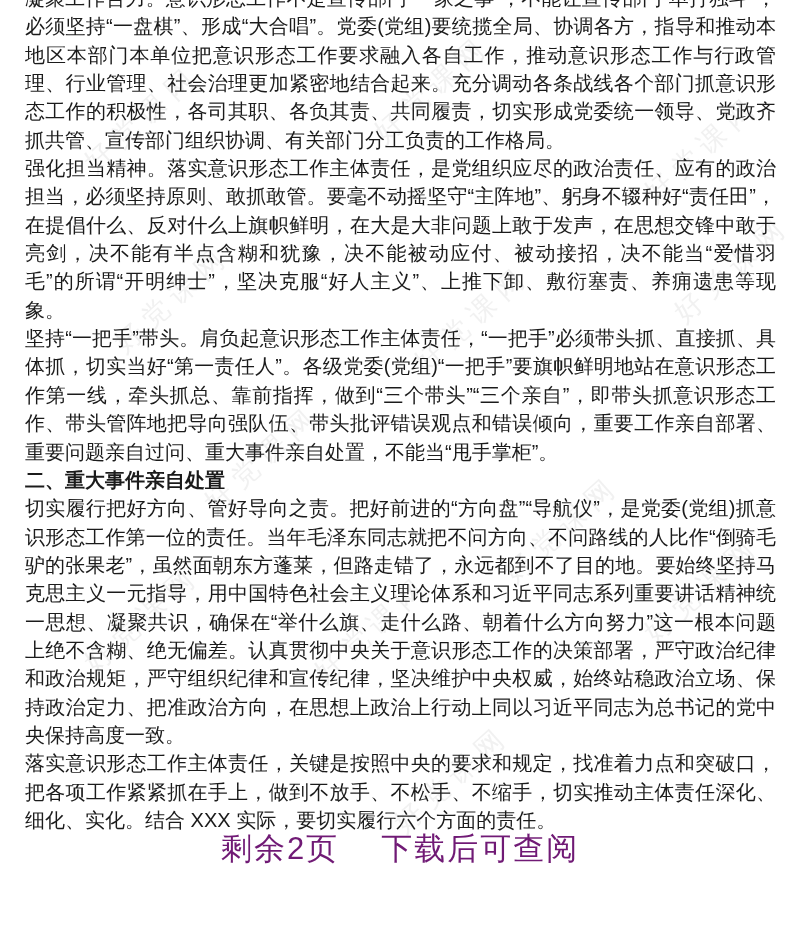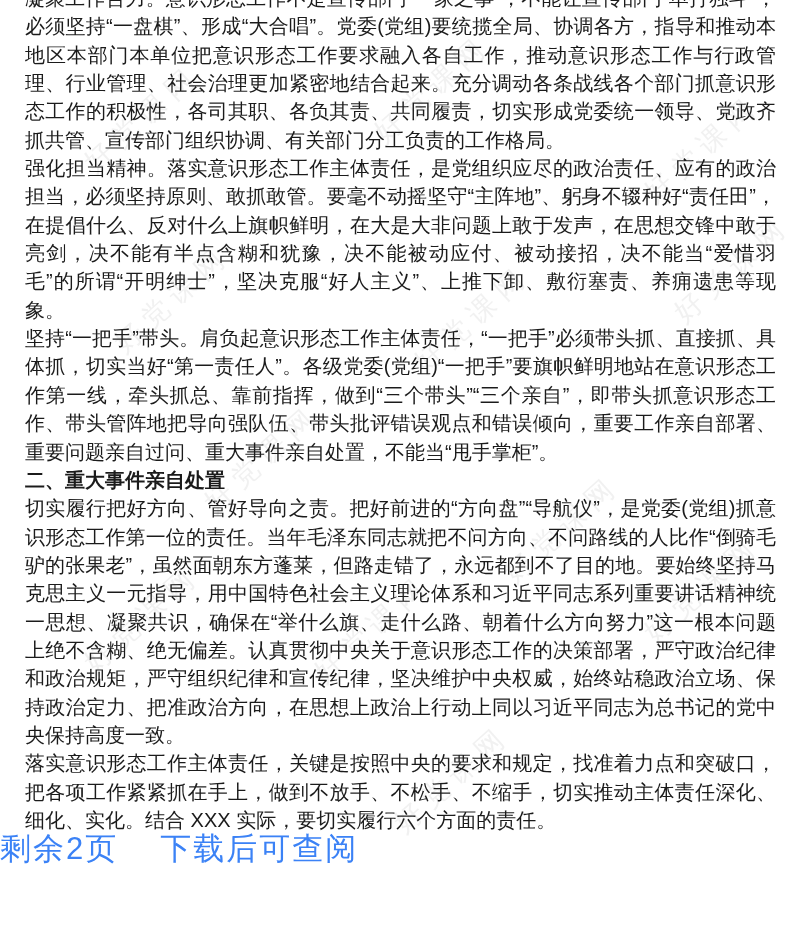--- a/index.html
+++ b/index.html
@@ -57,22 +57,23 @@
     text-align: left;
   }
 
   
   .preview-footer {
     position: absolute;
     left: 0;
     top: 828px;
     width: 100%;
     z-index: 1;
+    text-align: center;
     font-size: 31px;
-    color: #3b82f6;
+    color: #701a75;
     letter-spacing: 2px;
     white-space: nowrap;
   }
   .preview-footer .pages-left {
     margin-right: 42px;
   }
 </style>
 </head>
 <body>
 

